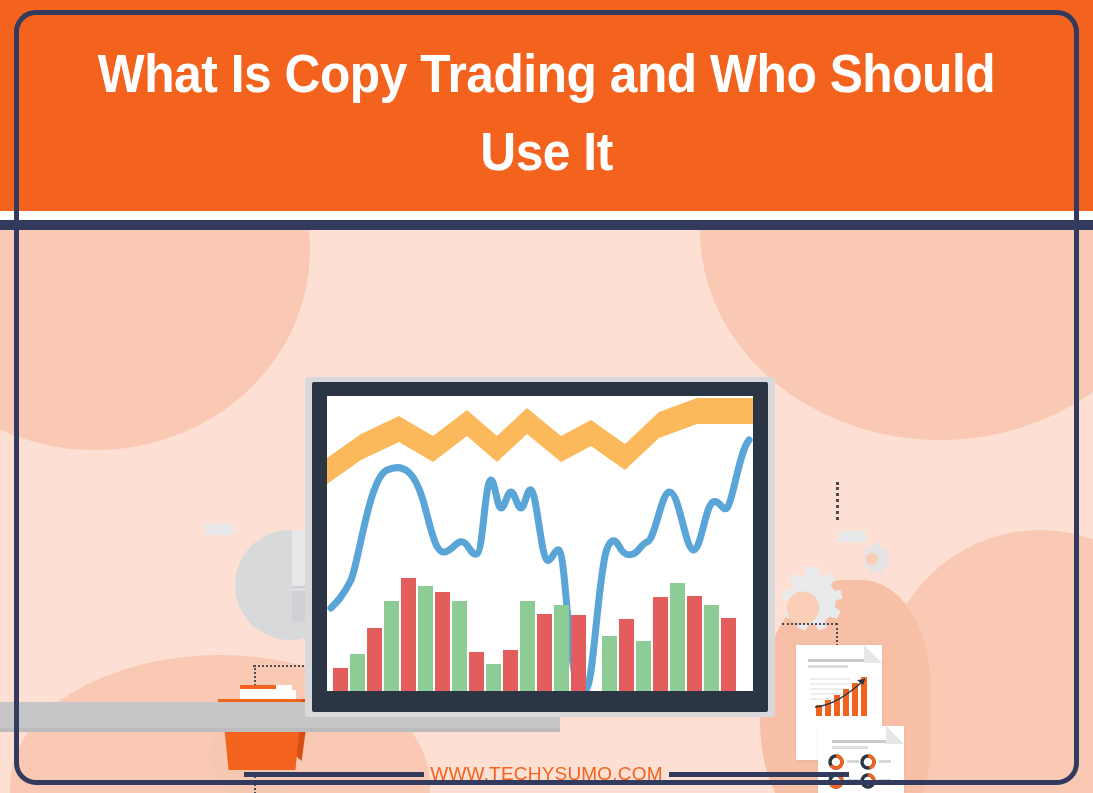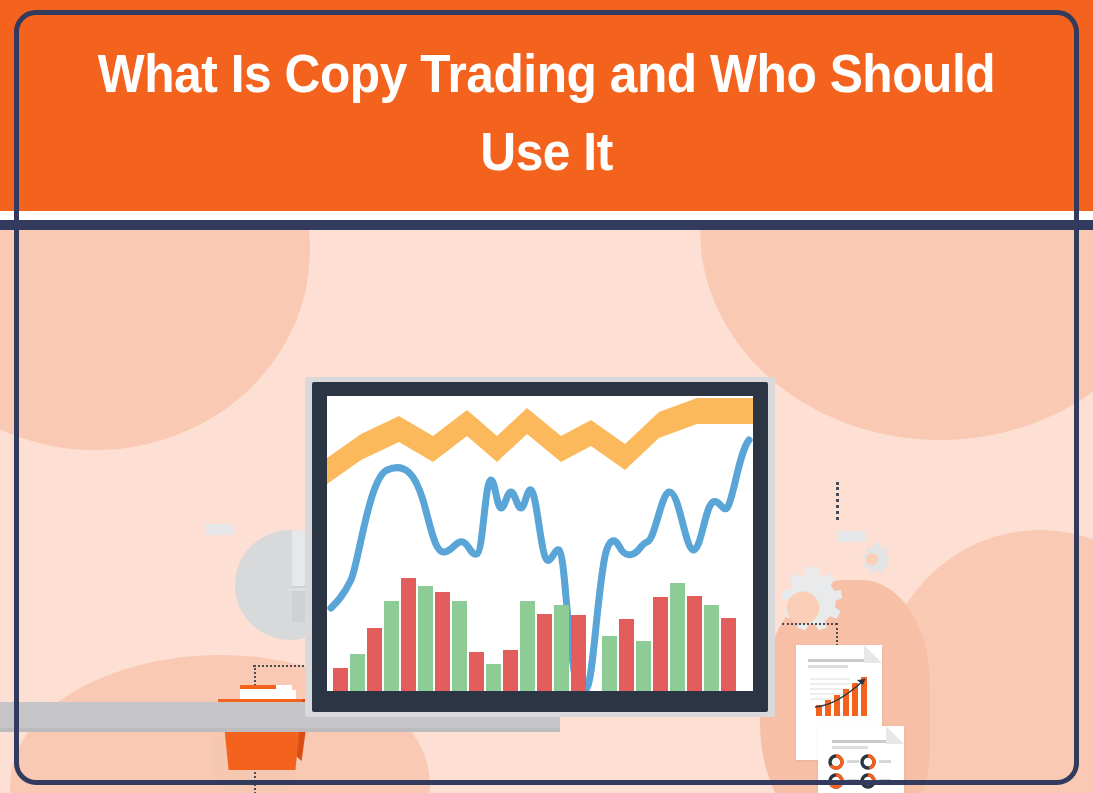--- a/index.html
+++ b/index.html
@@ -404,16 +404,21 @@
             <rect x="34" y="52" width="30" height="2.6"></rect>
           <rect x="34" y="58" width="34" height="2.6"></rect>
             <rect x="34" y="64" width="24" height="2.6"></rect>
           <rect x="6" y="70" width="62" height="2.6"></rect>
         </g>
       </svg>
     </div>
 
   </div>
 
+  <div id="footer">
+    <div class="footer-rule"></div>
+    <div id="footer-text">WWW.TECHYSUMO.COM</div>
+    <div class="footer-rule"></div>
+  </div>
 
   <div id="frame"></div>
 
 </div>
 
 </body></html>

